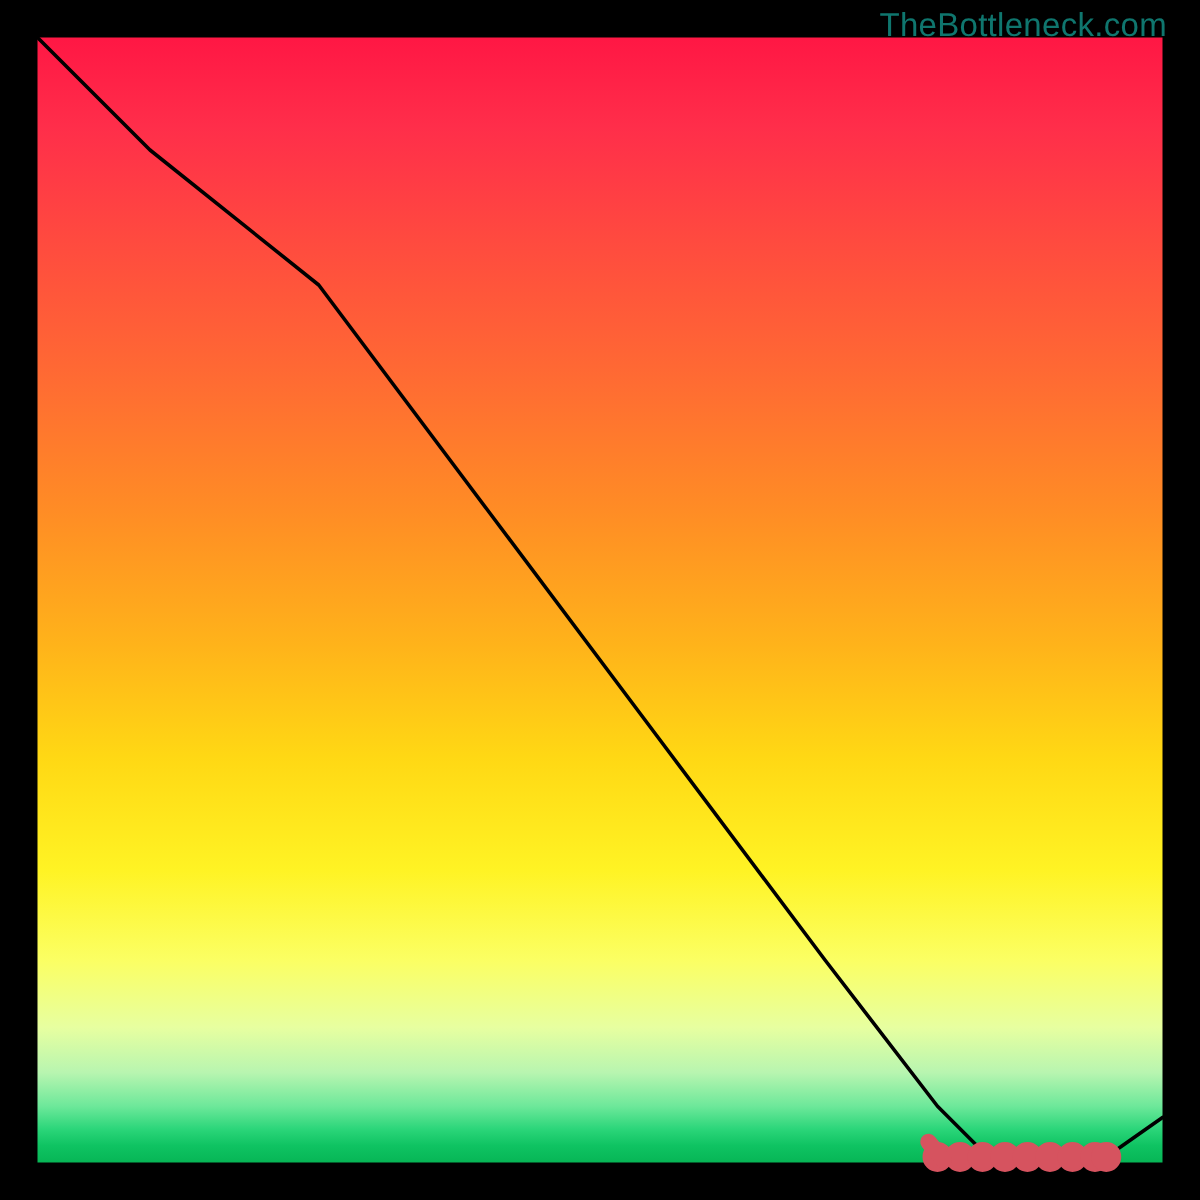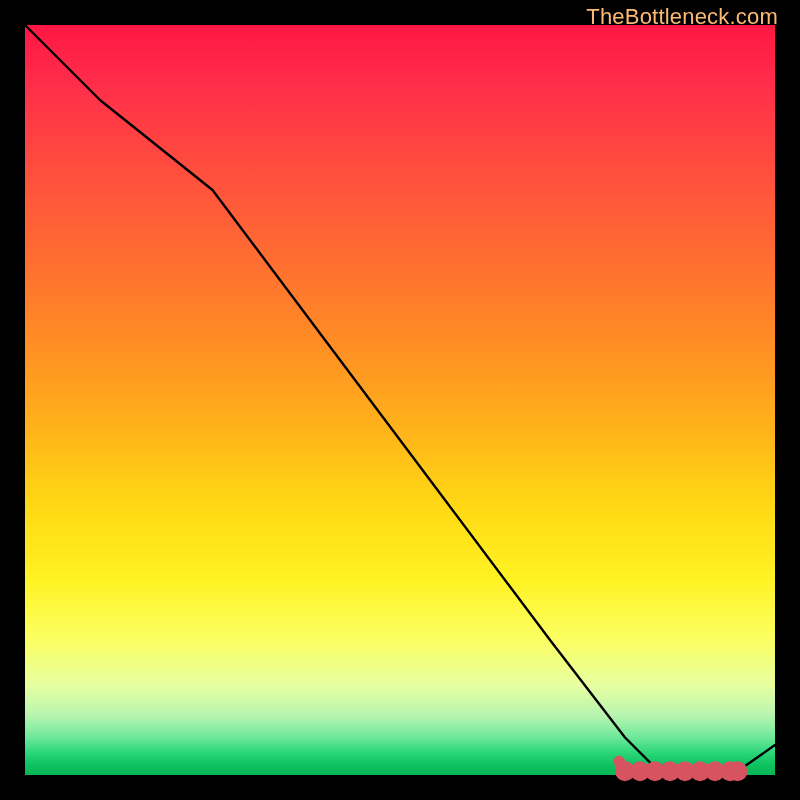--- a/index.html
+++ b/index.html
@@ -9,21 +9,21 @@
     width: 800px;
     height: 800px;
     background: #000;
   }
   .watermark {
     position: absolute;
     top: 4px;
     right: 22px;
     font-family: Arial, Helvetica, sans-serif;
     font-size: 22px;
-    color: #fdba74;
+    color: #0f766e;
     font-weight: 500;
     letter-spacing: 0.2px;
   }
   .plot {
     position: absolute;
     left: 25px;
     top: 25px;
     width: 750px;
     height: 750px;
   }

